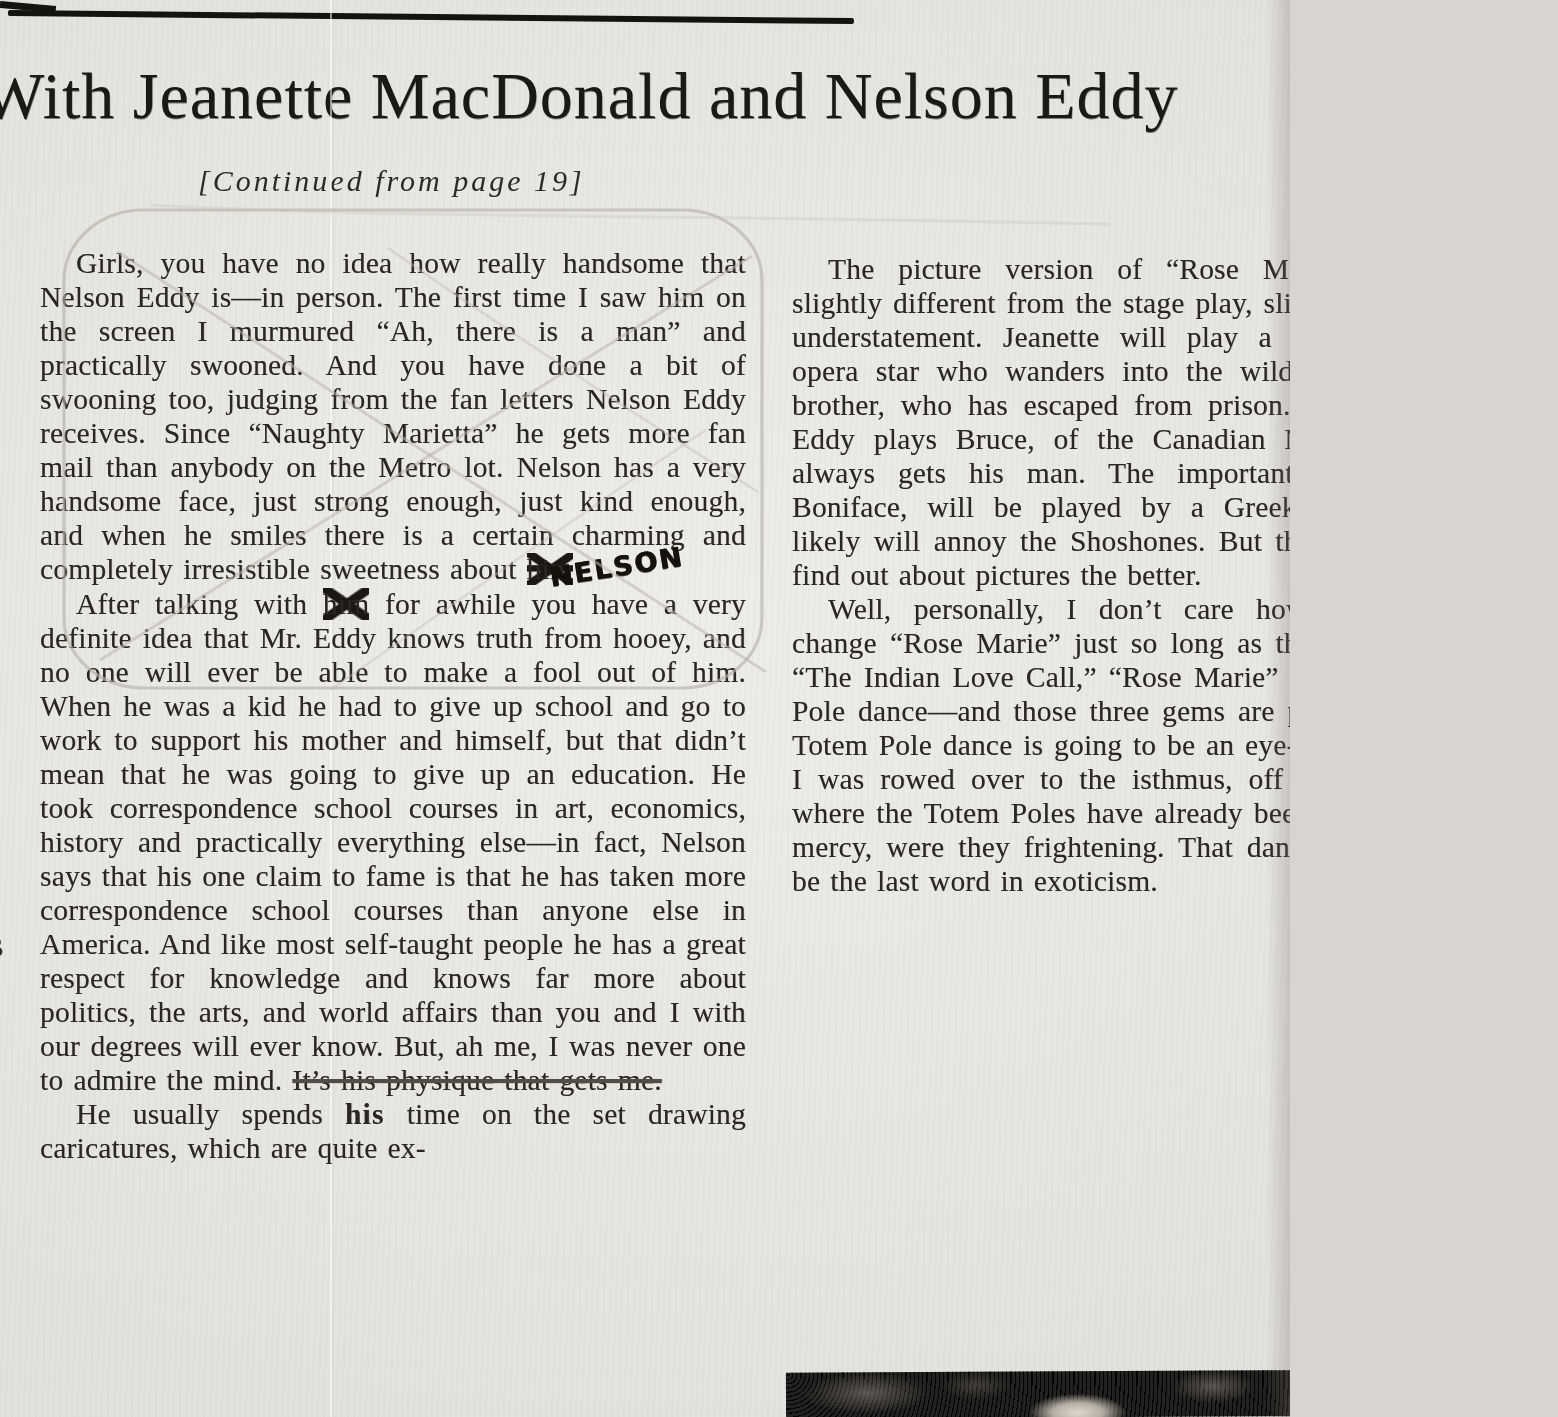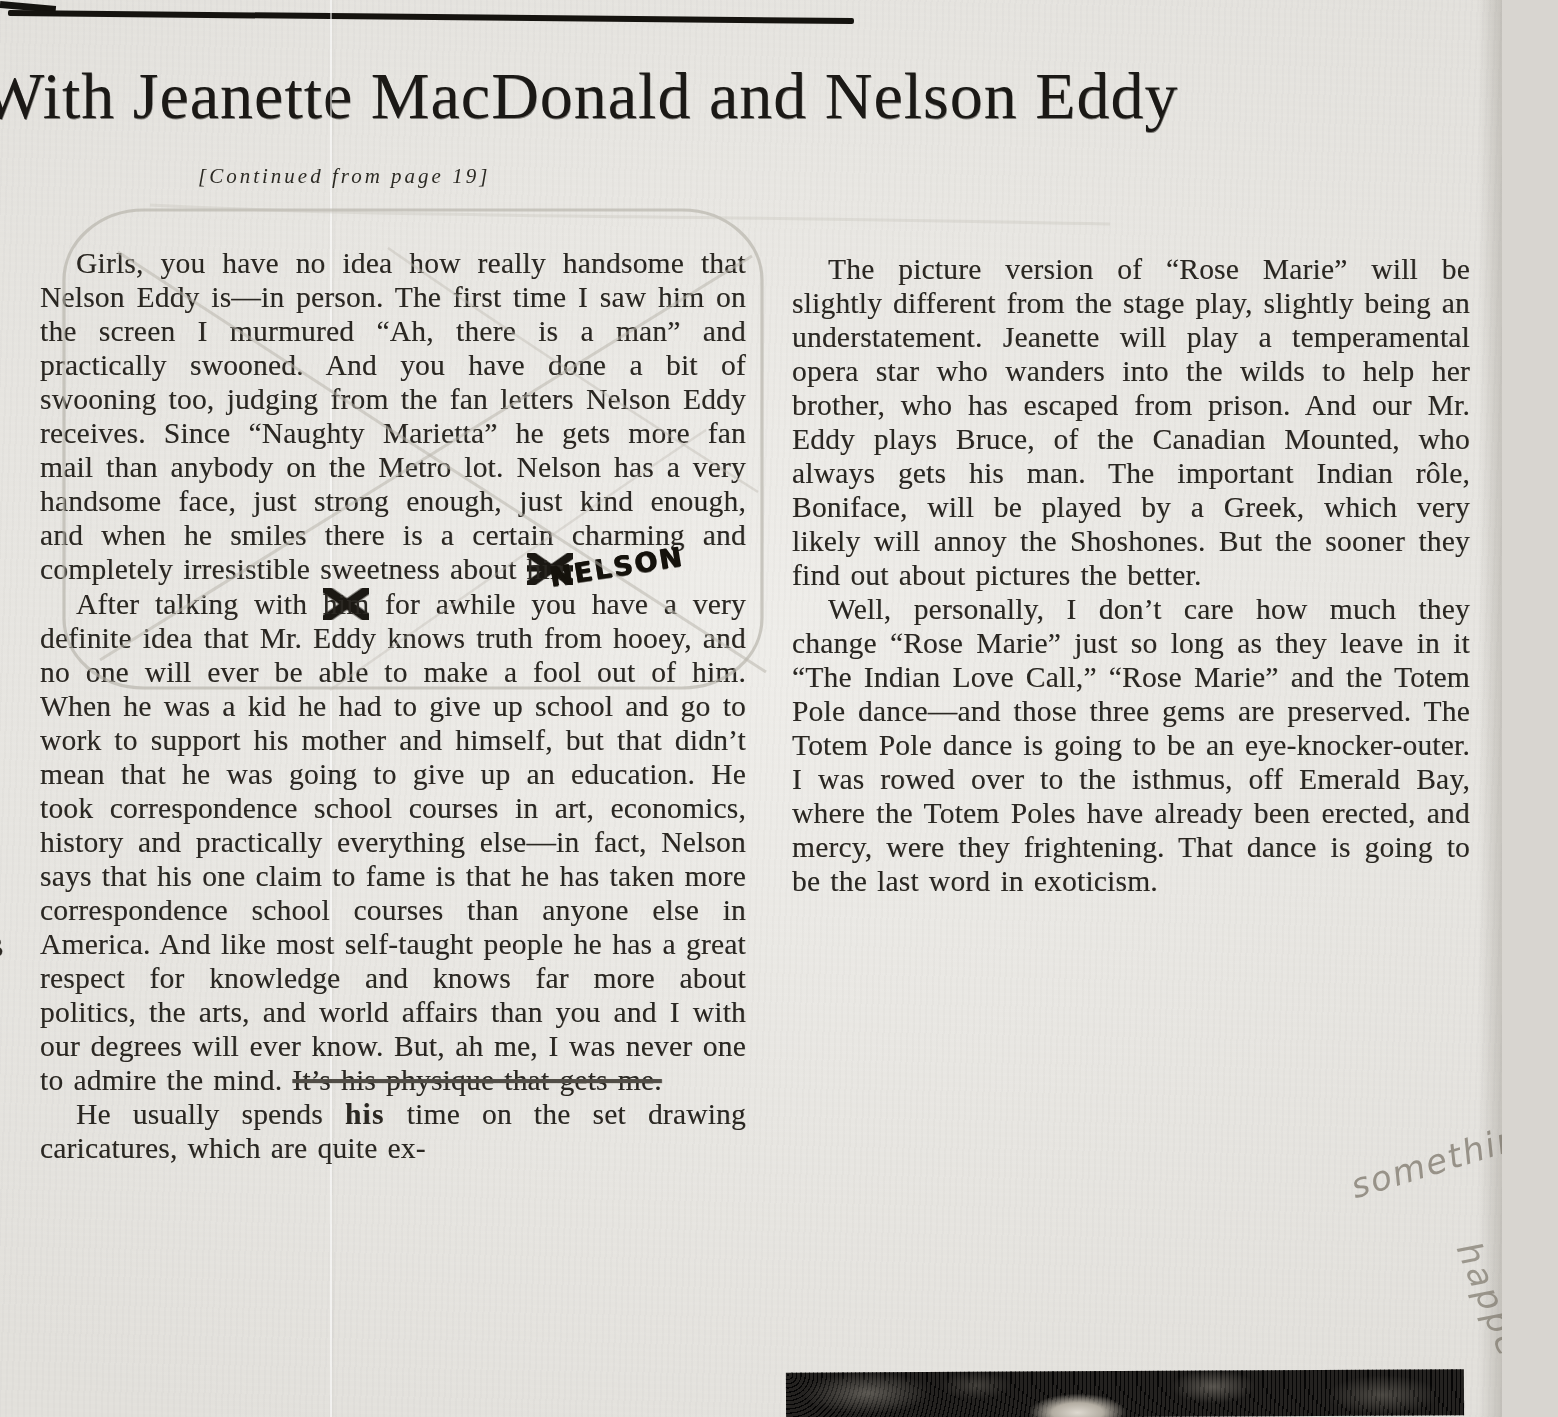--- a/index.html
+++ b/index.html
@@ -1,17 +1,17 @@
 <!DOCTYPE html>
 <html><head>
 <meta charset="utf-8">
 <style>
   html,body{margin:0;padding:0;background:#d8d5d0;}
   .page{
-    position:relative; width:1502px; height:1417px; overflow:hidden;
+    position:relative; width:1290px; height:1417px; overflow:hidden;
     background:#e9e7e2;
     font-family:"Liberation Serif", serif;
     color:#2a2722;
   }
   .page::before{
     content:""; position:absolute; inset:0; pointer-events:none;
     background:
       repeating-linear-gradient(92deg, rgba(0,0,0,.015) 0 2px, rgba(255,255,255,0) 2px 6px),
       repeating-linear-gradient(2deg, rgba(255,255,255,.03) 0 3px, rgba(0,0,0,0) 3px 8px),
       radial-gradient(ellipse 1200px 900px at 50% 45%, rgba(255,255,255,.25), rgba(0,0,0,.03));
@@ -20,21 +20,21 @@
     transform:rotate(0.55deg); transform-origin:left center; border-radius:2px;}
   .top-dash{ position:absolute; left:0; top:1px; width:56px; height:7px; background:#15130f;
     transform:rotate(5deg); transform-origin:left center;}
   .title{
     position:absolute; left:-18px; top:58px; margin:0;
     font-size:66px; font-weight:400; letter-spacing:1px; white-space:nowrap;
     color:#1b1916; text-shadow:0.5px 0.5px 0 rgba(27,25,22,.5);
   }
   .subtitle{
     position:absolute; left:198px; top:164px;
-    font-style:italic; font-size:21px; letter-spacing:3px; color:#2c2a24;
+    font-style:italic; font-size:30px; letter-spacing:3px; color:#2c2a24;
   }
   .col{
     position:absolute; font-size:29.5px; line-height:34px; text-align:justify;
     word-spacing:2.5px; letter-spacing:.2px;
     text-shadow:0.35px 0.35px 0 rgba(42,38,30,.35);
   }
   .col-left{ left:40px; top:246px; width:706px; }
   .col-right{ left:792px; top:252px; width:678px; }
   p.para{ margin:0; }
   p.indent{ text-indent:36px; }

